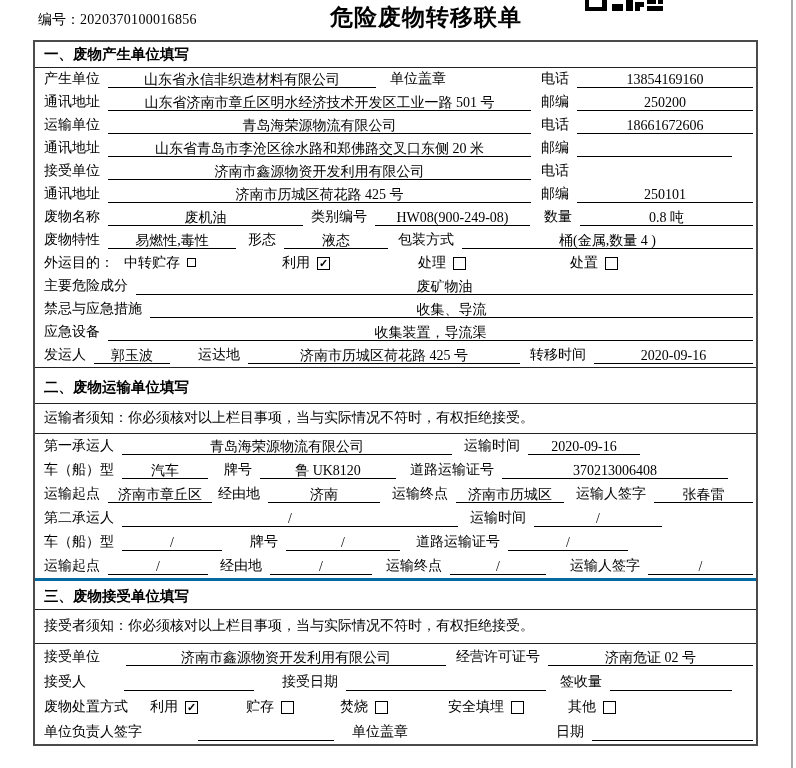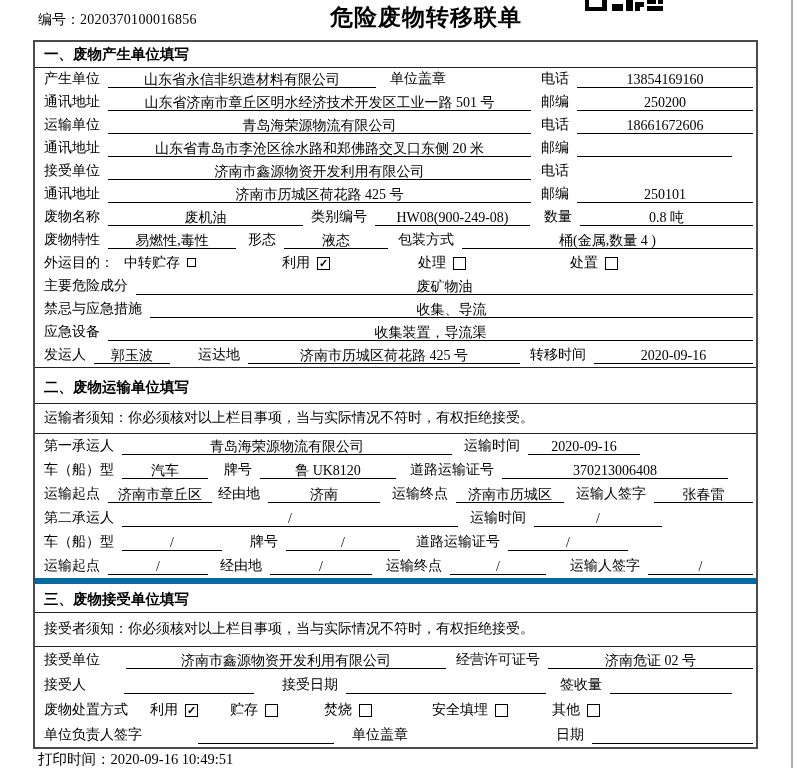--- a/index.html
+++ b/index.html
@@ -12,21 +12,21 @@
   .serial { position:absolute; left:38px; top:11px; font-size:14px; white-space:nowrap; }
   .serial .num { font-family:"Liberation Serif","DejaVu Serif",serif; letter-spacing:.3px; }
   .title { position:absolute; left:330px; top:2px; font-size:23px; font-weight:700; letter-spacing:1px; white-space:nowrap; }
   .qr { position:absolute; left:585px; top:0; }
   .edge-line { position:absolute; left:791px; top:0; width:2px; height:768px; background:#ababab; }
 
   
   .form { position:absolute; left:33px; top:40px; width:725px; border:2px solid #4b4b4b; background:#fff; }
   .sec-h { font-weight:700; font-size:14.5px; padding:3px 9px 3px 9px; border-bottom:1px solid #222; white-space:nowrap; }
   .sec-h.mid { border-top:1px solid #222; padding-top:10px; padding-bottom:6px; }
-  .sec-h.mid3 { border-top:6px solid #0369a1; padding-top:6px; }
+  .sec-h.mid3 { border-top:3px solid #0369a1; padding-top:6px; }
   .notice { padding:5px 9px 6px 9px; border-bottom:1px solid #222; white-space:nowrap; }
 
   .row { display:flex; align-items:flex-end; height:23px; padding:0 3px 3px 9px; white-space:nowrap; }
   .row.h24 { height:24px; } .row.h25 { height:25px; }
   .lbl { margin-right:8px; flex:none; }
   .val { border-bottom:1px solid #000; padding:0 5px; height:17px; line-height:17px; flex:none; overflow:hidden;text-align:center; }
   .f1 { flex:1 1 auto; }
   .tc { text-align:center; }
   .grp { display:flex; align-items:flex-end; width:497px; flex:none; }
   .grp .f1 { margin-right:10px; }
@@ -258,21 +258,21 @@
       <span class="lbl" style="margin-left:14px">签收量</span>
       <span class="val" style="width:122px"></span>
     </div>
 
     <div class="row h25">
       <span class="lbl">废物处置方式</span>
       <span class="opt" style="margin-left:14px">
         <span>利用</span>
         <span class="cb">✓</span>
       </span>
-      <span class="opt" style="margin-left:32px">
+      <span class="opt" style="margin-left:48px">
         <span>贮存</span>
         <span class="cb"></span>
       </span>
       <span class="opt" style="margin-left:46px">
         <span>焚烧</span>
         <span class="cb"></span>
       </span>
       <span class="opt" style="margin-left:60px">
         <span>安全填埋</span>
         <span class="cb"></span>
@@ -286,18 +286,15 @@
     <div class="row h25">
       <span class="lbl">单位负责人签字</span>
       <span class="val" style="width:136px;margin-left:48px"></span>
       <span class="lbl" style="margin-left:18px">单位盖章</span>
       <span class="lbl" style="margin-left:140px">日期</span>
       <span class="val f1"></span>
     </div>
 
   </div>
 
-  <div class="print">
-    <span>打印时间：</span><span>2020-09-16 10:49:51</span>
-  </div>
 
   <div class="edge-line"></div>
 </div>
 
 </body></html>

